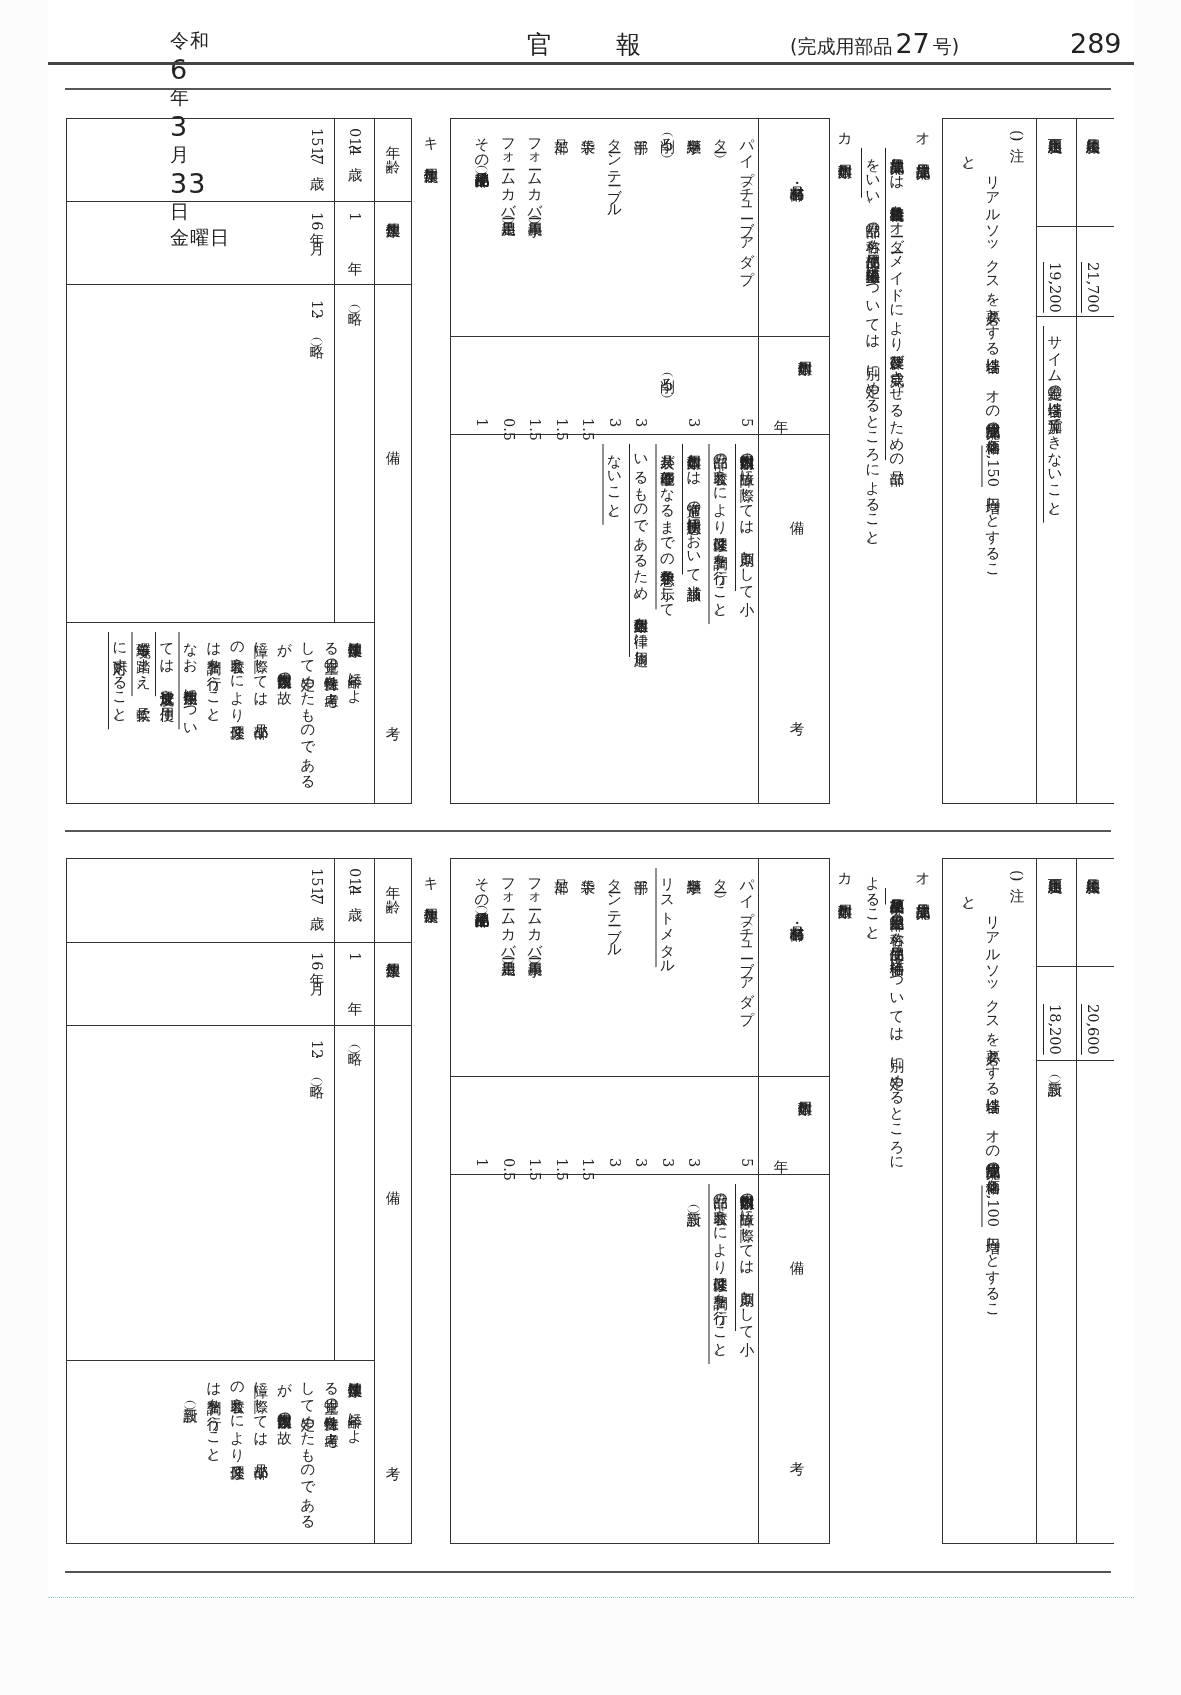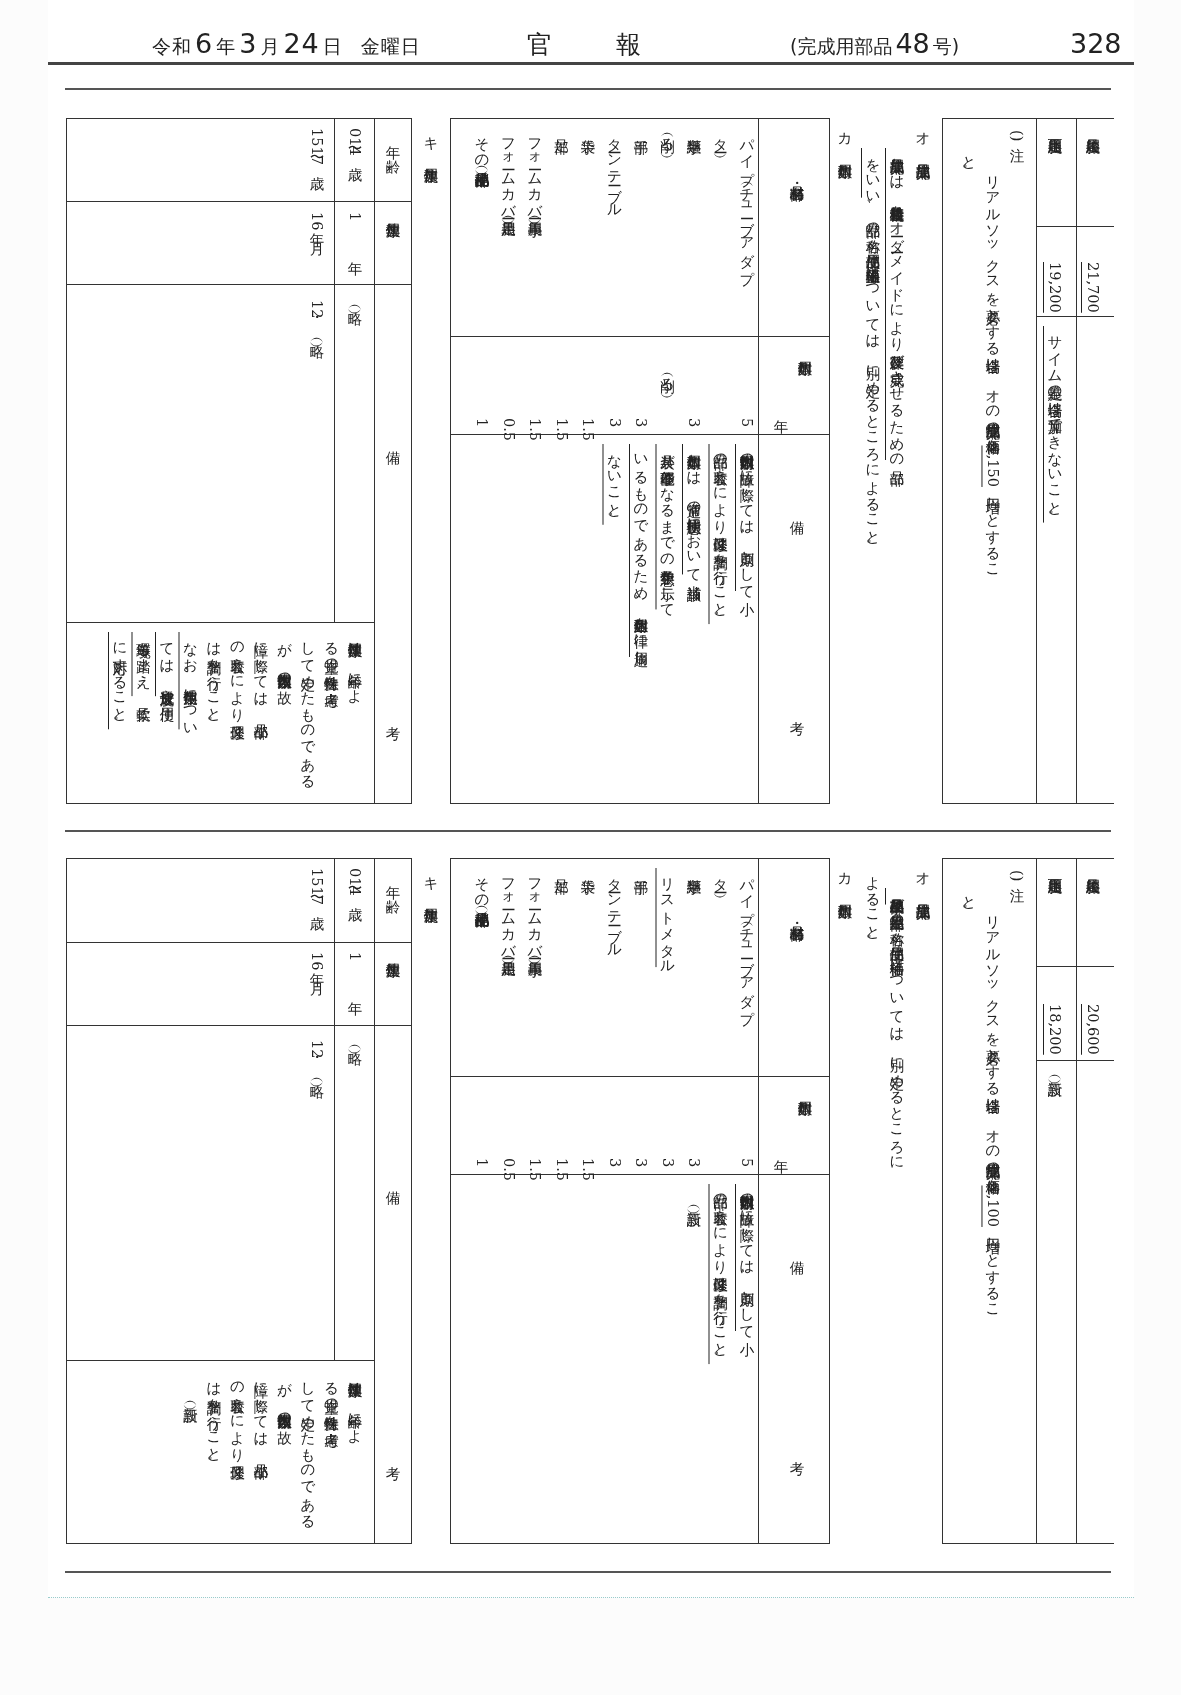--- a/index.html
+++ b/index.html
@@ -1,21 +1,21 @@
 <!DOCTYPE html>
 <html><head>
 <meta charset="utf-8">
 <style>
   html, body { margin:0; padding:0; background:#fcfcfc; }
   body { width:1181px; height:1695px; position:relative; overflow:hidden;
          font-family:"DejaVu Serif","Liberation Serif",serif; color:#222; }
   .page { position:absolute; left:48px; top:0; width:1086px; height:1597px; background:#fff; }
   .page-bottom-rule { position:absolute; left:48px; top:1597px; width:1086px; border-top:1px dotted #9cc; }
   .hdr { position:absolute; top:28px; height:32px; font-family:"DejaVu Sans","Liberation Sans",sans-serif; display:flex; align-items:baseline; }
-  .hdr-date { left:152px; font-size:19px; letter-spacing:1px; }
+  .hdr-date { left:152px; font-size:19px; letter-spacing:1px;flex-direction:column; }
   .hdr-date b { font-size:27px; font-weight:normal; margin:0 3px; }
   .hdr-title { left:527px; font-size:25px; font-family:"DejaVu Serif",serif; }
   .hdr-title span { margin-right:64px; }
   .hdr-issue { left:790px; font-size:19px; }
   .hdr-issue b { font-size:27px; font-weight:normal; margin:0 3px; }
   .hdr-page { left:1070px; font-size:27px; }
   .rule { position:absolute; left:48px; width:1086px; border-top:3px solid #444; }
   .rule2 { position:absolute; left:65px; width:1046px; border-top:2px solid #555; }
 
   .v { writing-mode:vertical-rl; position:absolute; font-size:14.5px; line-height:22px; white-space:nowrap; }
@@ -29,34 +29,34 @@
 
 <div class="page"></div>
 <div class="page-bottom-rule"></div>
 
 <div class="hdr hdr-date">
   <span>令和</span>
   <b>6</b>
   <span>年</span>
   <b>3</b>
   <span>月</span>
-  <b>24</b>
+  <b>33</b>
   <span>日</span>
   <span style="margin-left:18px">金曜日</span>
 </div>
 <div class="hdr hdr-title">
   <span>官</span>
   <span>報</span>
 </div>
 <div class="hdr hdr-issue">
   <span>(完成用部品</span>
-  <b>48</b>
+  <b>27</b>
   <span>号)</span>
 </div>
-<div class="hdr hdr-page">328</div>
+<div class="hdr hdr-page">289</div>
 
 <div class="rule" style="top:62px"></div>
 <div class="rule2" style="top:88px"></div>
 <div class="rule2" style="top:830px"></div>
 <div class="rule2" style="top:1571px"></div>
 
 <div id="sec0">
 
   <div class="box" style="left:942px; top:118px; width:172px; height:686px; border-right:none;"></div>
   <div class="vline" style="left:1076px; top:118px; height:686px;"></div>

